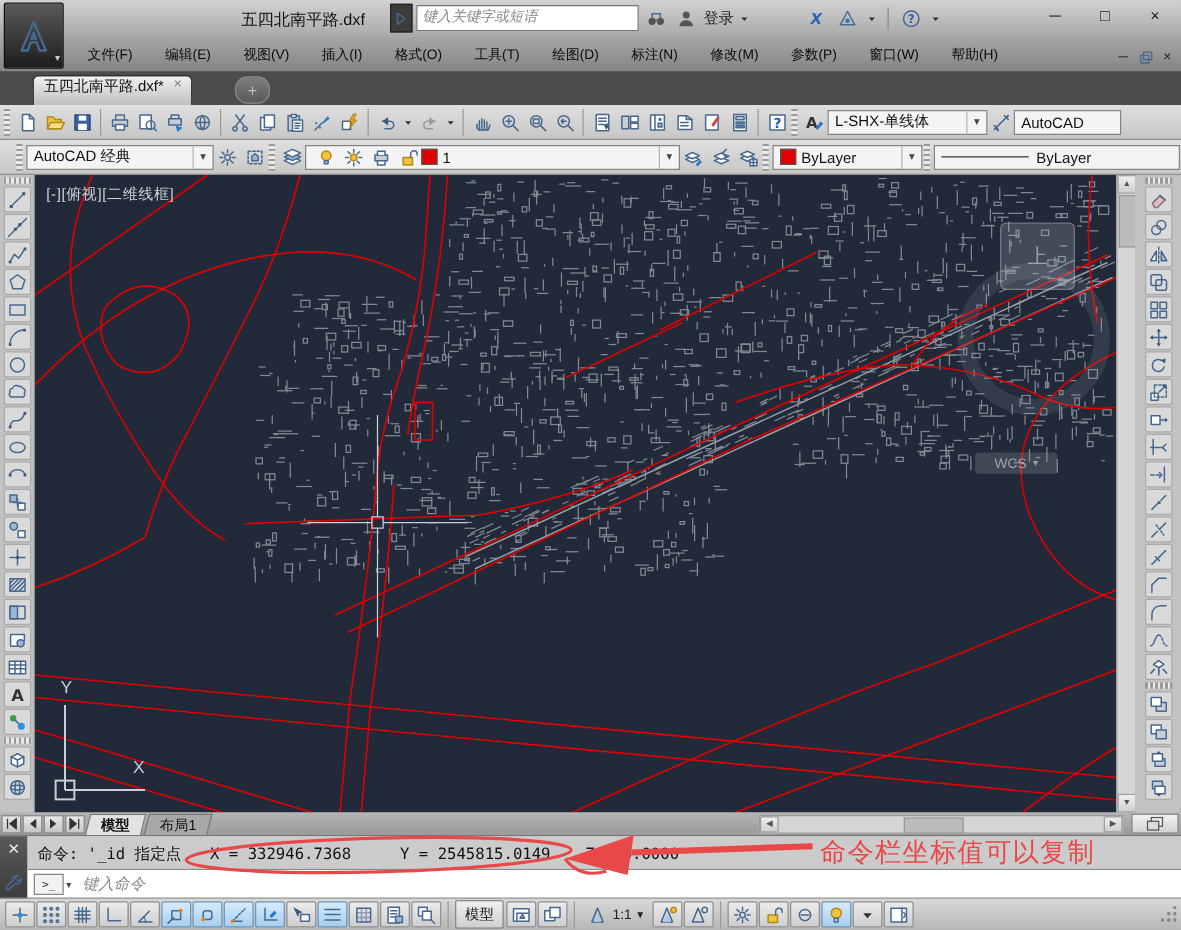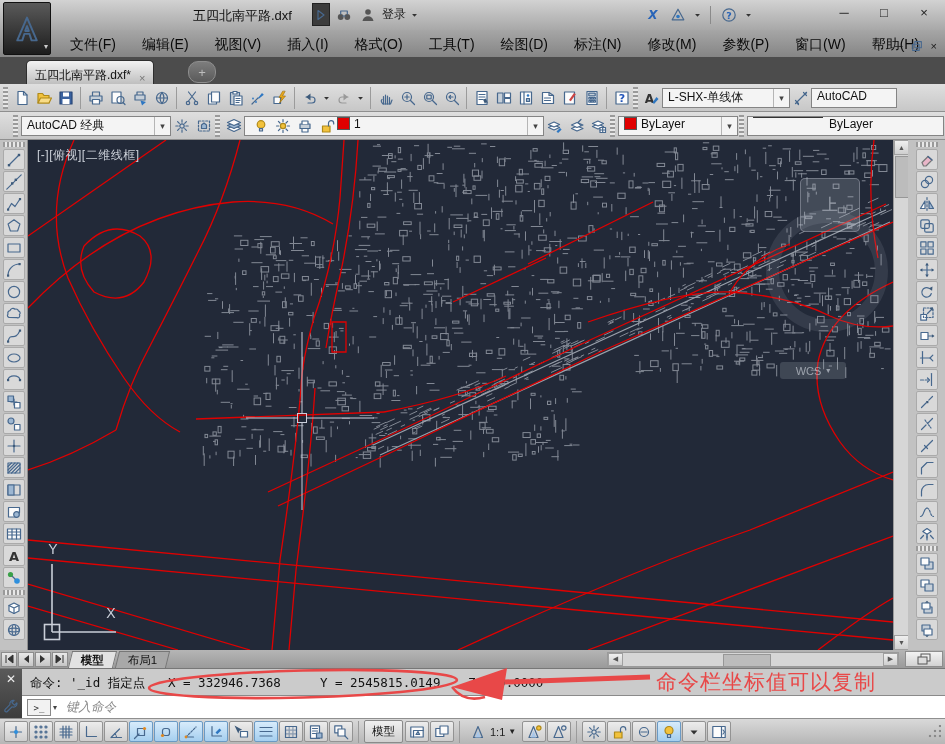--- a/index.html
+++ b/index.html
@@ -22,27 +22,27 @@
   #apps-area{position:absolute;left:642px;top:4px;display:flex;align-items:center;gap:4px;}
   .vbar{width:1px;height:18px;background:#8a8a8a;margin:0 3px;}
   #win-controls{position:absolute;right:6px;top:2px;display:flex;gap:10px;}
   .winbtn{width:30px;height:20px;display:flex;align-items:center;justify-content:center;
     font-size:13px;color:#222;}
   
   #menubar{position:absolute;left:0;top:30px;width:945px;height:27px;
     background:linear-gradient(#a6a6a6,#858585);border-bottom:1px solid #6f6f6f;
     display:flex;align-items:center;}
   #menu-items{display:flex;margin-left:57px;}
-  .menu-item{padding:0 13px;font-size:14px;color:#0a0a0a;line-height:26px;}
+  .menu-item{padding:0 13px;font-size:11px;color:#0a0a0a;line-height:26px;}
   #doc-controls{position:absolute;right:8px;top:5px;display:flex;align-items:center;gap:7px;color:#1a1a1a;font-size:11px;}
   
   #tabbar{position:absolute;left:0;top:57px;width:945px;height:27px;background:#4c4c4c;}
   .ftab{position:absolute;left:26px;top:3px;height:23px;padding:0 8px;border-radius:5px 5px 0 0;
     background:linear-gradient(#f2f2f2,#bfbfbf);border:1px solid #2e2e2e;border-bottom:none;
-    display:flex;align-items:flex-end;gap:8px;font-size:12px;color:#111;}
+    display:flex;align-items:flex-start;gap:8px;font-size:12px;color:#111;}
   .tclose{color:#777;font-size:11px;}
   .newtab{position:absolute;left:188px;top:4px;width:26px;height:20px;border-radius:10px;
     background:linear-gradient(#7d7d7d,#5a5a5a);border:1px solid #8e8e8e;color:#bdbdbd;
     display:flex;align-items:center;justify-content:center;font-size:13px;}
   
   .toolbar{position:absolute;left:0;width:945px;height:28px;
     background:linear-gradient(#dfdfdf,#c7c7c7);border-bottom:1px solid #8f8f8f;
     display:flex;align-items:center;padding-left:2px;box-sizing:border-box;}
   #toolbar1{top:84px;} #toolbar2{top:112px;padding-left:12px;}
   .grip{width:5px;height:22px;margin:0 3px 0 1px;
@@ -72,21 +72,21 @@
   .tbsvg .pkf{fill:#e9b6c8;stroke:#777;}
   .tbsvg .orgf{fill:#e08820;stroke:none;}
   .tbsvg .ltn{fill:#e8a91d;stroke:#9a6a00;stroke-width:.6;}
   .tbsvg .gry{stroke:#999;}
   .tbsvg .gryf{fill:#999;stroke:none;}
   .tbsvg .qt{fill:#2255bb;font-size:11px;font-weight:bold;}
   .tbsvg .qt2{fill:#2864b8;font-size:9.5px;font-weight:bold;}
   .tbsvg .at{fill:#333;font-size:12px;font-weight:bold;}
   .tbsvg .at2{fill:#333;font-size:13px;font-weight:bold;}
   .tbsvg .xt{fill:#2864b8;font-size:12px;font-weight:bold;font-style:italic;}
-  .combo{height:20px;background:#f4f4f4;border:1px solid #848484;display:flex;
+  .combo{height:20px;background:#f4f4f4;border:1px solid #848484;display:flex;align-items:center;
     font-size:12px;color:#111;padding-left:5px;box-sizing:border-box;}
   .combo .cflex{flex:1;}
   .cbx-caret{width:15px;height:18px;display:flex;align-items:center;justify-content:center;
     border-left:1px solid #b5b5b5;color:#444;font-size:9px;}
   .swatch{width:11px;height:11px;display:inline-block;margin-right:4px;border:1px solid #555;}
   .ltline{display:inline-block;width:70px;height:0;border-top:1.5px solid #333;margin-right:6px;}
   
   #dock-left{position:absolute;left:0;top:140px;width:28px;height:510px;background:#c2c2c2;border-right:1px solid #8f8f8f;box-sizing:border-box;}
   #dock-right{position:absolute;left:908px;top:140px;width:37px;height:510px;background:#c2c2c2;}
   .vdock{display:flex;flex-direction:column;align-items:center;gap:1px;padding-top:1px;}
@@ -173,20 +173,21 @@
         </svg>
       <span class="caret">▾</span>
     </div>
     <div id="doc-title">五四北南平路.dxf</div>
     <div id="search-area">
       <span id="search-go">
           <svg class="tbsvg" viewBox="0 0 16 16">
             <path d="M5 3.5L11 8l-6 4.5z" fill="#e8e8e8" stroke="none"></path>
           </svg>
         </span>
+      <span id="search-input">键入关键字或短语</span>
       <span class="tbi">
           <svg class="tbsvg" viewBox="0 0 16 16">
             <circle cx="4.7" cy="10" r="2.9" class="dkf2"></circle>
             <circle cx="11.3" cy="10" r="2.9" class="dkf2"></circle>
             <path d="M4.7 7V4h6.6v3M6.8 9h2.4" stroke="#444" stroke-width="1.4"></path>
           </svg>
         </span>
       <span class="tbi">
           <svg class="tbsvg" viewBox="0 0 16 16">
             <circle cx="8" cy="5" r="2.8" class="dkf2"></circle>

